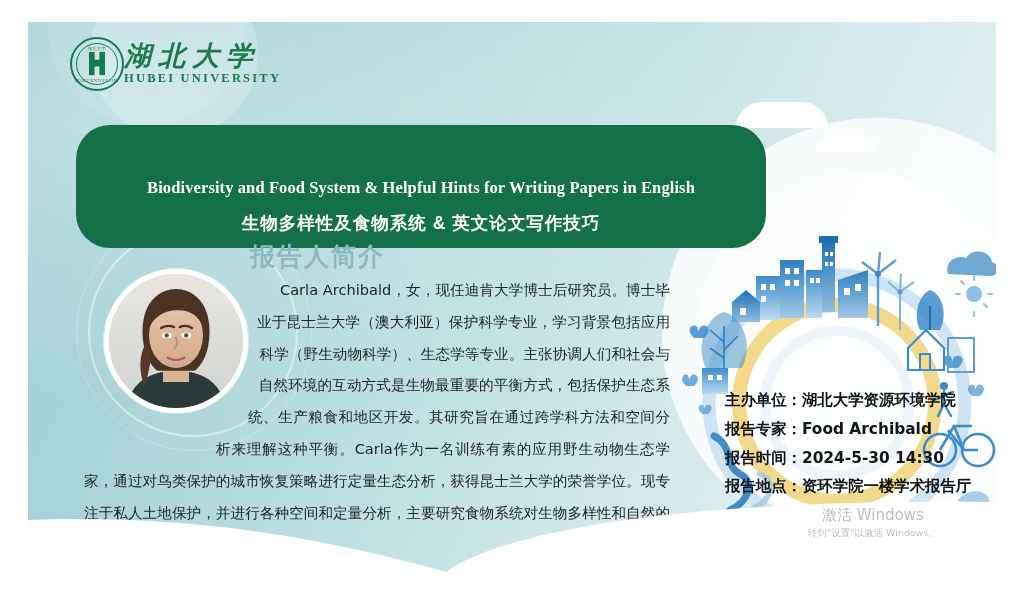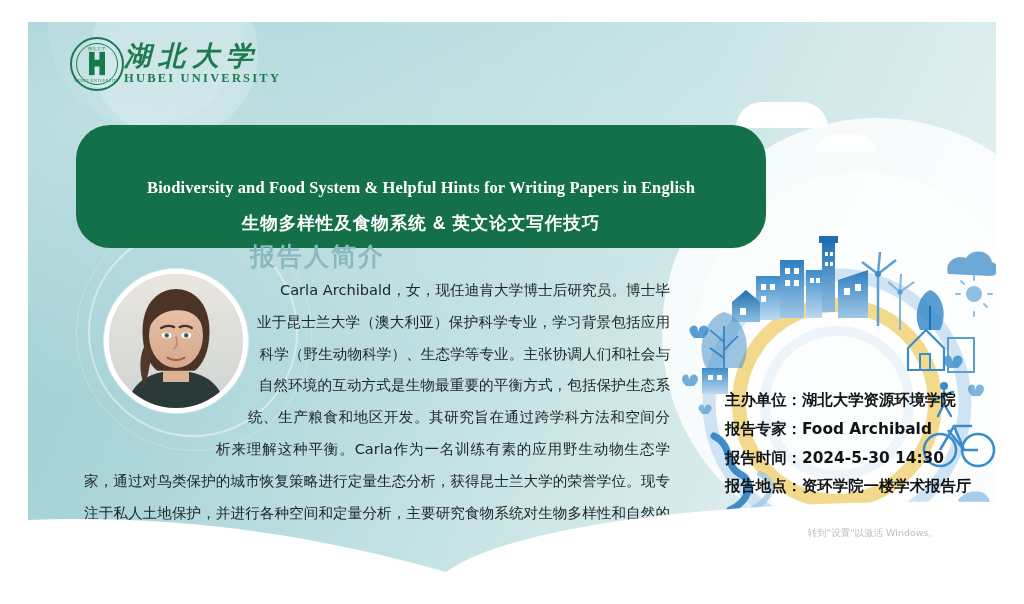--- a/index.html
+++ b/index.html
@@ -430,17 +430,18 @@
       </div>
     </div>
 
     <svg class="wave" viewBox="0 0 968 120" preserveAspectRatio="none">
       <path d="M0 60 C150 34 300 74 420 106 C300 62 180 58 0 58 Z" fill="#ffffff" opacity="0"></path>
       <path d="M0 58 C160 52 300 76 418 110 L418 120 L0 120 Z" fill="#ffffff"></path>
       <path d="M418 110 C470 72 640 36 968 40 L968 120 L418 120 Z" fill="#ffffff"></path>
     </svg>
 
     <div class="watermark">
+      <div class="wm1">激活 Windows</div>
       <div class="wm2">转到"设置"以激活 Windows。</div>
     </div>
 
   </div>
 </div>
 
 </body></html>

